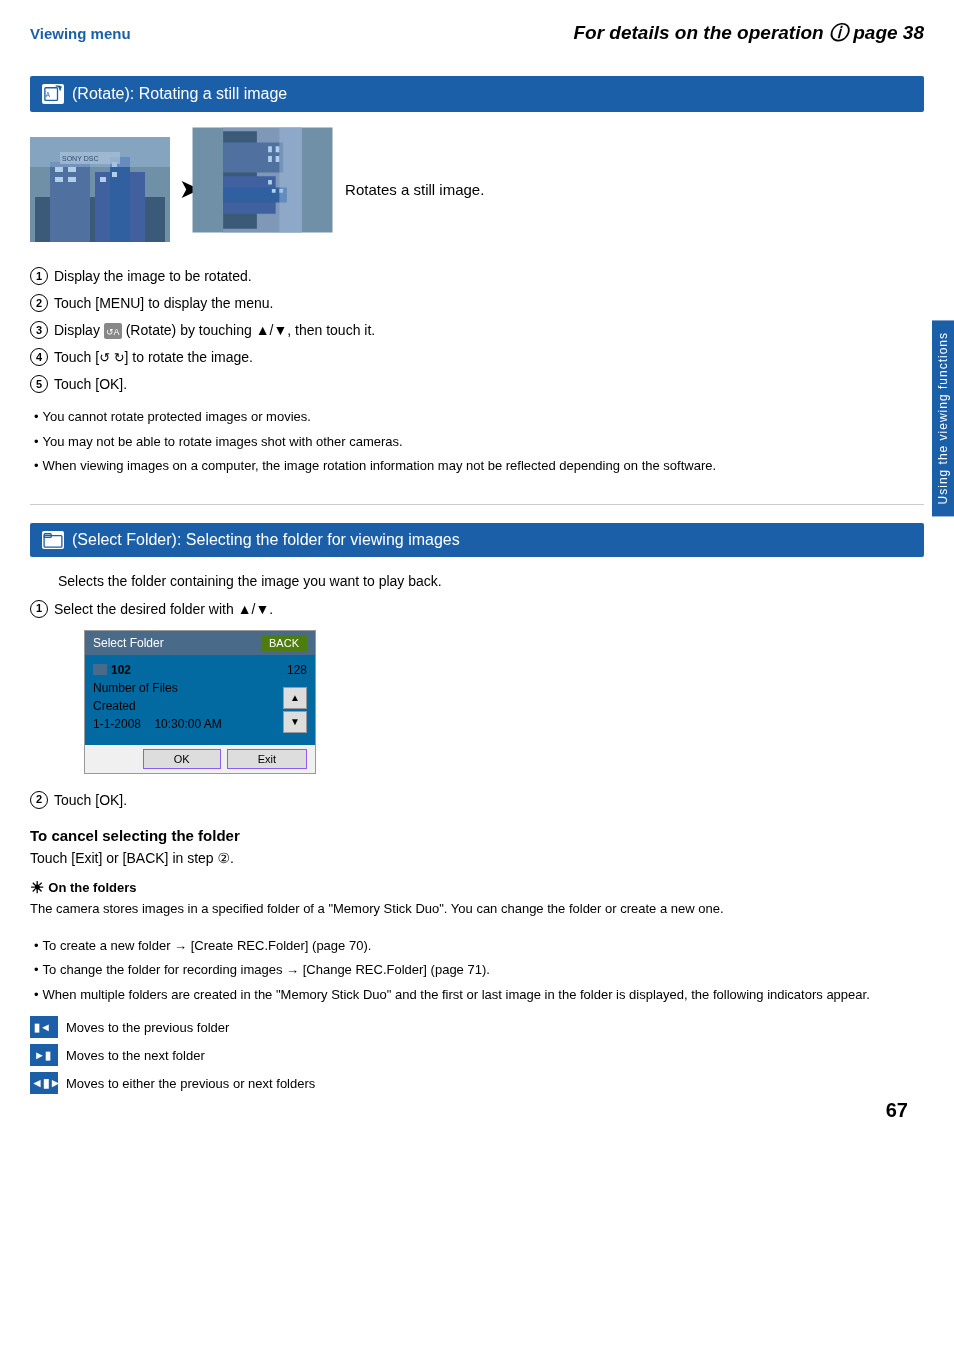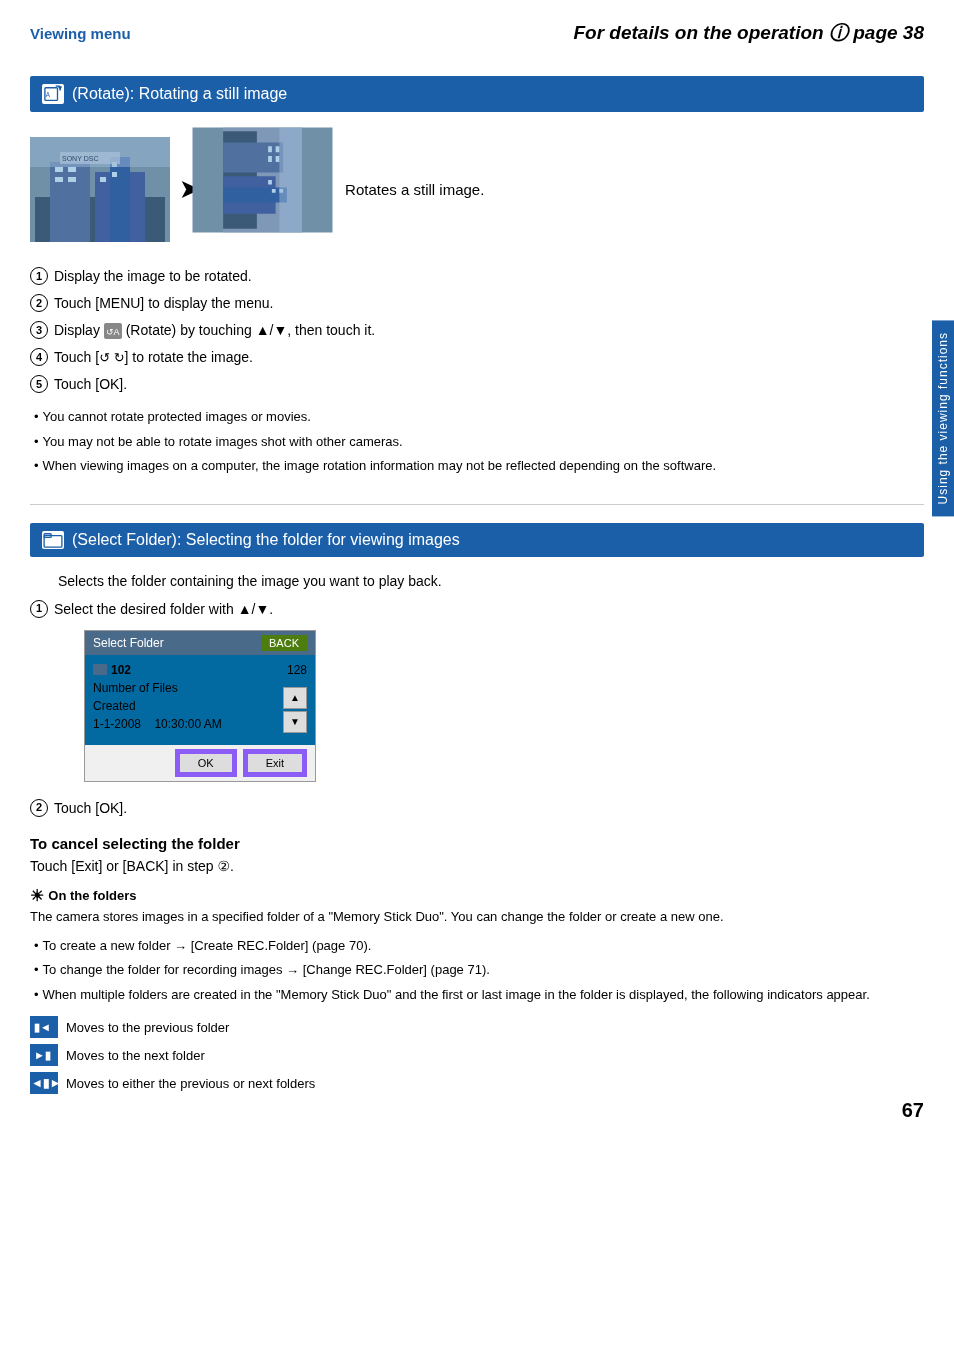--- a/index.html
+++ b/index.html
@@ -172,22 +172,22 @@
     }
     .dialog-footer {
       display: flex;
       justify-content: flex-end;
       gap: 6px;
       padding: 4px 8px;
       background: #f0f0f0;
     }
     .dialog-btn {
       background: #ddd;
-      border: 5px solid #8b5cf6;
-      padding: 3px 18px;
+      border: 1px solid #8b5cf6;
+      padding: 3px 30px;
       font-size: 11px;
       cursor: pointer;
     }
     .subsection-heading {
       font-weight: bold;
       font-size: 15px;
       margin: 16px 0 6px 0;
     }
     .tip-heading {
       font-size: 13px;
@@ -232,21 +232,21 @@
       text-orientation: mixed;
       transform: rotate(180deg);
       font-size: 12px;
       padding: 12px 4px;
       letter-spacing: 1px;
     }
     
     .page-number {
       position: absolute;
       bottom: 20px;
-      right: 30px;
+      right: 46px;
       font-size: 20px;
       font-weight: bold;
     }
     .divider {
       border: none;
       border-top: 1px solid #ccc;
       margin: 18px 0;
     }
     .selects-intro {
       font-size: 14px;
@@ -442,21 +442,21 @@
       </li>
     </ol>
 
     <div class="subsection-heading">To cancel selecting the folder</div>
     <p>Touch [Exit] or [BACK] in step ②.</p>
 
     <div class="tip-heading">
       <span class="tip-icon">☀</span>
       <span>On the folders</span>
     </div>
-    <p style="font-size:13px; margin-bottom:12px;">The camera stores images in a specified folder of a "Memory Stick Duo". You can change the folder or create a new one.</p>
+    <p style="font-size:13px; margin-bottom:20px;">The camera stores images in a specified folder of a "Memory Stick Duo". You can change the folder or create a new one.</p>
 
     <ul class="bullet-list">
       <li>
           <span>To create a new folder → [Create REC.Folder] (page 70).</span>
         </li>
       <li>
           <span>To change the folder for recording images → [Change REC.Folder] (page 71).</span>
         </li>
       <li>
           <span>When multiple folders are created in the "Memory Stick Duo" and the first or last image in the folder is displayed, the following indicators appear.</span>

